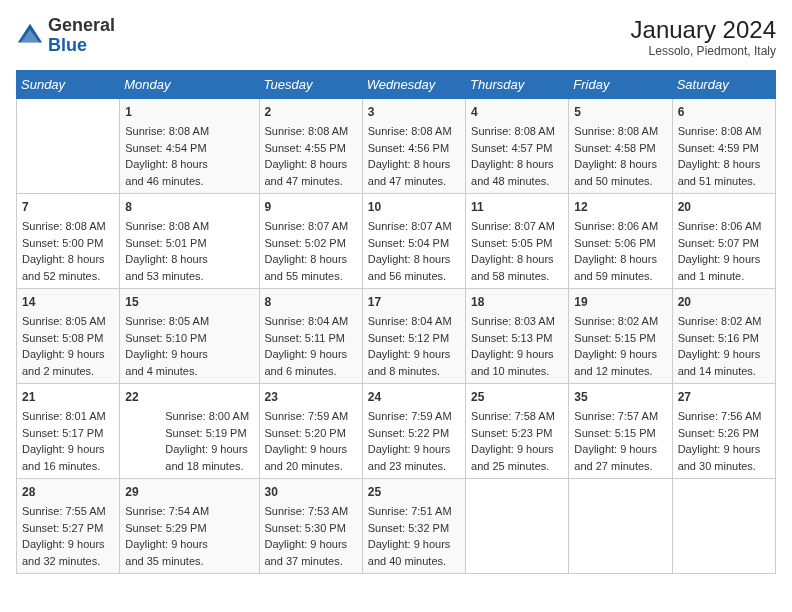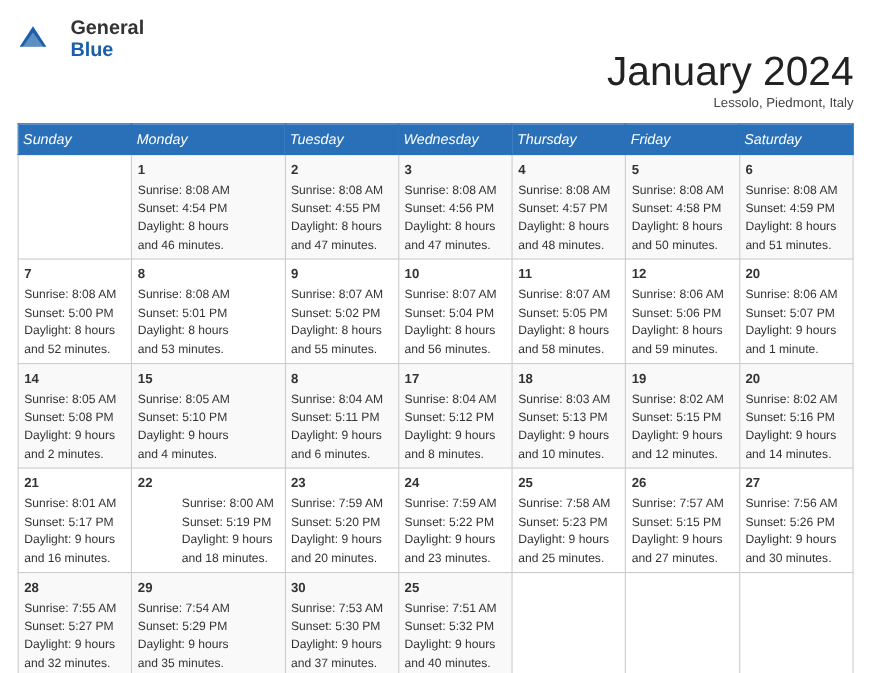--- a/index.html
+++ b/index.html
@@ -12,41 +12,40 @@
     }
     .header {
       display: flex;
       justify-content: space-between;
       align-items: flex-start;
       margin-bottom: 12px;
     }
     .logo {
       display: flex;
       align-items: center;
-      gap: 20px;
+      gap: 4px;
     }
     .logo-text {
       font-size: 18px;
       font-weight: bold;
       line-height: 1.1;
     }
     .logo-general { color: #333; }
     .logo-blue { color: #1a5fa8; }
     .logo-icon {
       width: 28px;
       height: 28px;
     }
     .title-block {
       text-align: right;
     }
     .month-title {
-      font-size: 37px;
+      font-size: 24px;
       font-weight: normal;
       color: #222;
-      margin-top: 28px;
     }
     .subtitle {
       font-size: 12px;
       color: #444;
     }
     table {
       width: 100%;
       border-collapse: collapse;
       font-size: 11px;
     }
@@ -298,21 +297,21 @@
 and 23 minutes.</div>
         </td>
         <td>
           <span class="day-num">25</span>
           <div style="white-space: pre-line;">Sunrise: 7:58 AM
 Sunset: 5:23 PM
 Daylight: 9 hours
 and 25 minutes.</div>
         </td>
         <td>
-          <span class="day-num">26</span>
+          <span class="day-num">35</span>
           <div style="white-space: pre-line;">Sunrise: 7:57 AM
 Sunset: 5:15 PM
 Daylight: 9 hours
 and 27 minutes.</div>
         </td>
         <td>
           <span class="day-num">27</span>
           <div style="white-space: pre-line;">Sunrise: 7:56 AM
 Sunset: 5:26 PM
 Daylight: 9 hours

